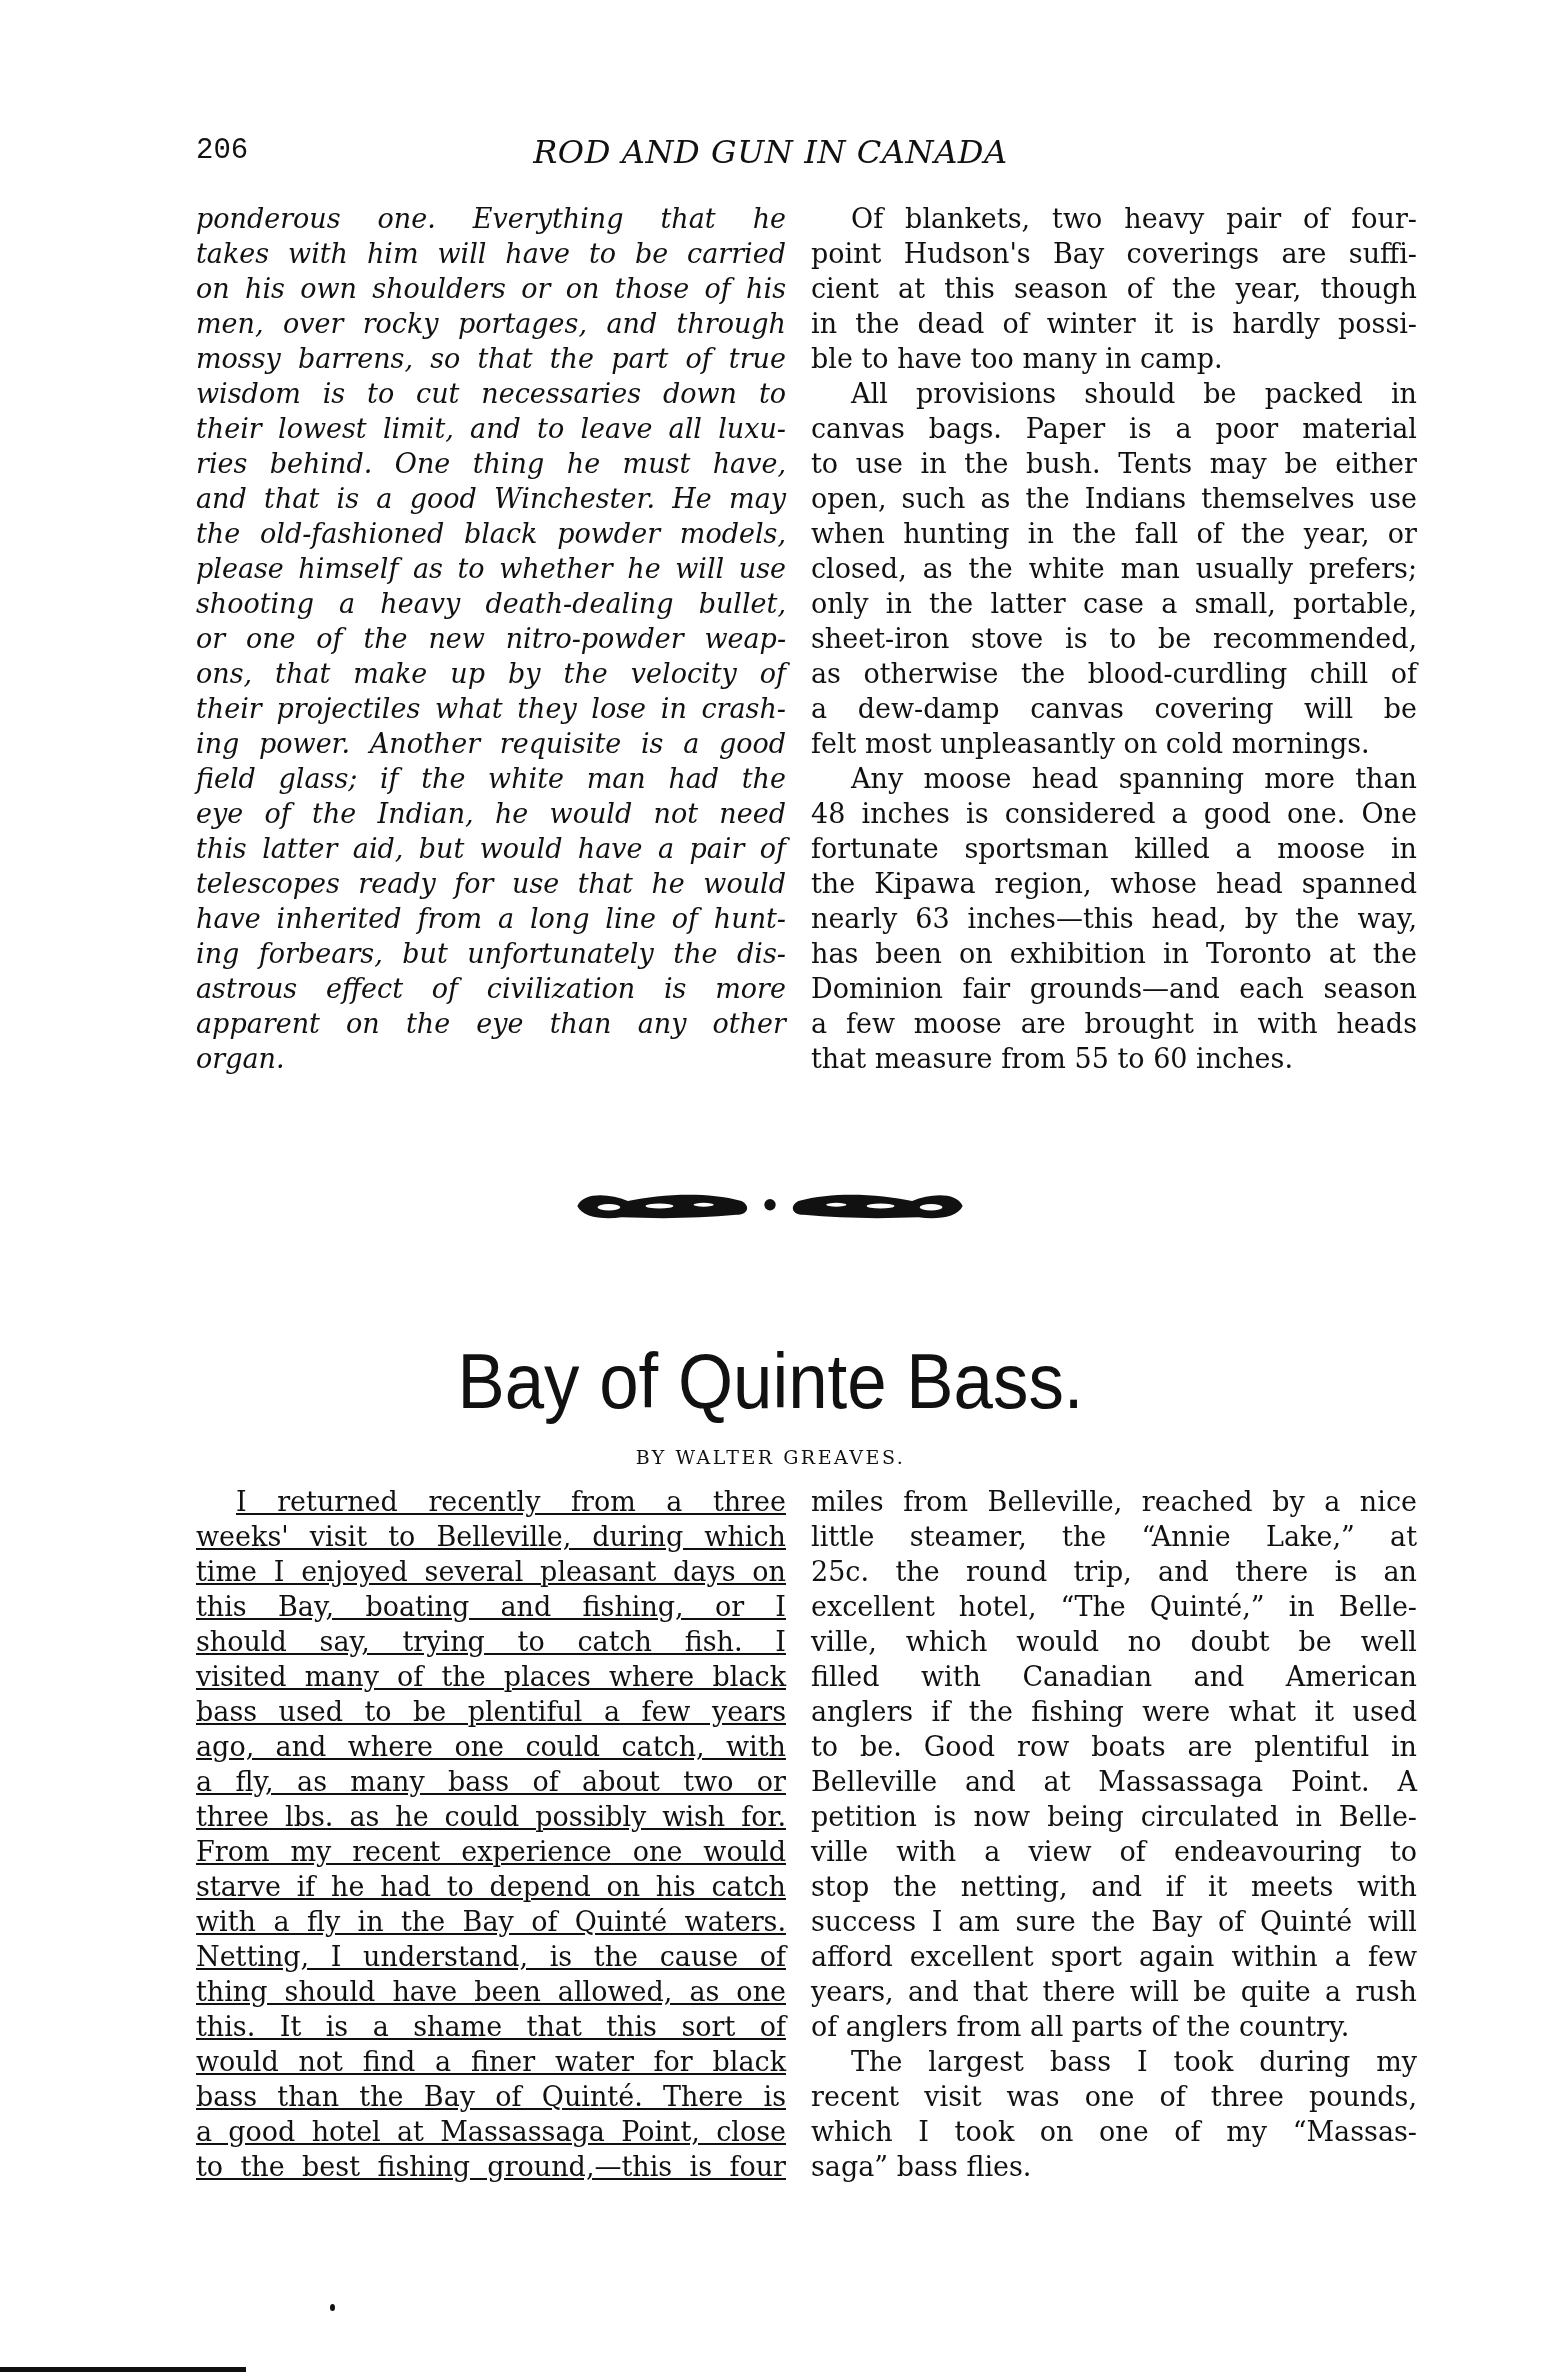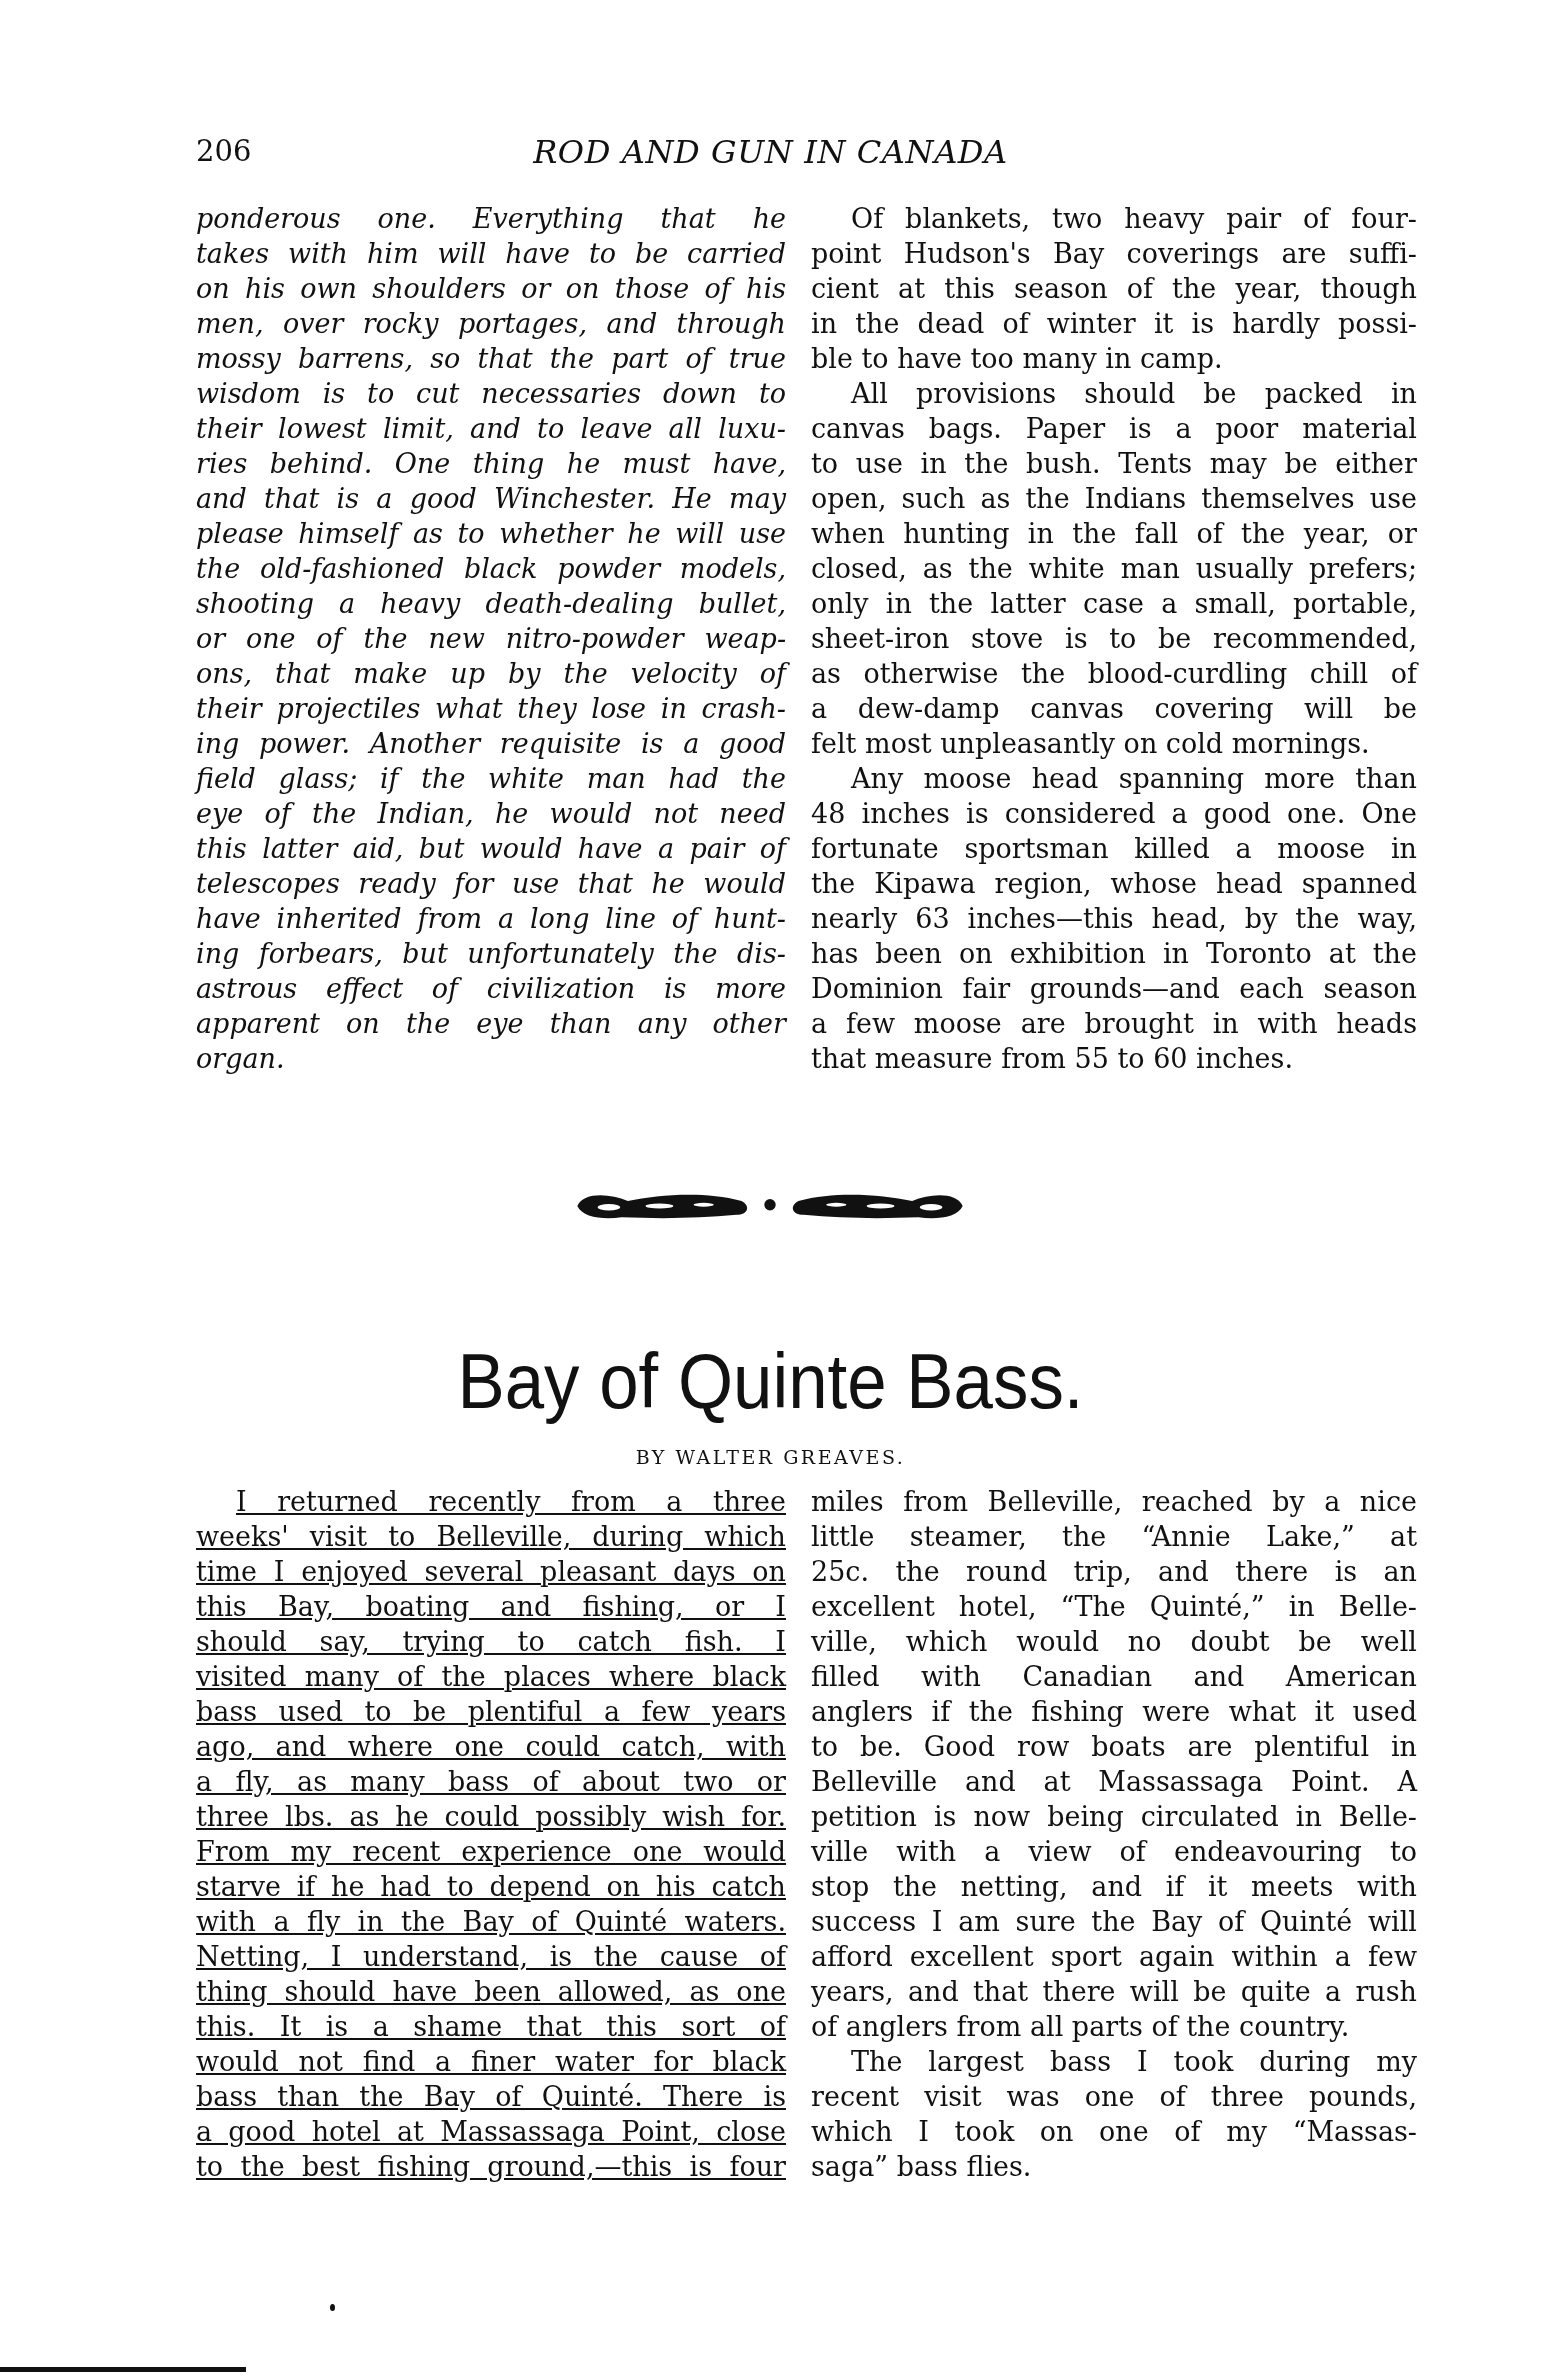--- a/index.html
+++ b/index.html
@@ -1,18 +1,18 @@
 <!DOCTYPE html>
 <html style="font-size:10px"><head>
 <meta charset="utf-8">
 <style>
   html, body { margin:0; padding:0; background:#ffffff; }
   body { width:1541px; height:2377px; position:relative; overflow:hidden; color:#111; font-family:"DejaVu Serif","Liberation Serif",serif; }
   .abs { position:absolute; }
-  .page-number { left:196px; top:134px; font-size:29px; }
+  .page-number { left:196px; top:134px; font-size:29px;font-family:Liberation Mono, monospace; }
   .running-head { left:0; width:1541px; top:133px; text-align:center; font-style:italic; font-size:32px; letter-spacing:0.6px; }
   .col { position:absolute; font-size:27px; line-height:35px; text-align:justify; }
   .col .line { display:block; white-space:nowrap; text-align-last:justify; text-align:justify; height:35px; overflow:visible; }
   .col .line.last { text-align-last:left; }
   .col .line.indent { padding-left:40px; }
   .top-left  { left:196px; top:201px; width:590px;font-style:italic; }
   .top-right { left:811px; top:201px; width:606px; }
   .bot-left  { left:196px; top:1484px; width:590px;text-decoration:underline; }
   .bot-right { left:811px; top:1484px; width:606px; }
   .ornament { left:571px; top:1187px; width:398px; height:38px; }
@@ -30,22 +30,22 @@
 <div class="col top-left">
     <span class="line">ponderous one.  Everything that he</span>
     <span class="line">takes with him will have to be carried</span>
     <span class="line">on his own shoulders or on those of his</span>
     <span class="line">men, over rocky portages, and through</span>
     <span class="line">mossy barrens, so that the part of true</span>
     <span class="line">wisdom is to cut necessaries down to</span>
     <span class="line">their lowest limit, and to leave all luxu-</span>
     <span class="line">ries behind.  One thing he must have,</span>
     <span class="line">and that is a good Winchester.  He may</span>
+    <span class="line">the old-fashioned black powder models,</span>
     <span class="line">please himself as to whether he will use</span>
-    <span class="line">the old-fashioned black powder models,</span>
     <span class="line">shooting a heavy death-dealing bullet,</span>
     <span class="line">or one of the new nitro-powder weap-</span>
     <span class="line">ons, that make up by the velocity of</span>
     <span class="line">their projectiles what they lose in crash-</span>
     <span class="line">ing power.  Another requisite is a good</span>
     <span class="line">field glass; if the white man had the</span>
     <span class="line">eye of the Indian, he would not need</span>
     <span class="line">this latter aid, but would have a pair of</span>
     <span class="line">telescopes ready for use that he would</span>
     <span class="line">have inherited from a long line of hunt-</span>

